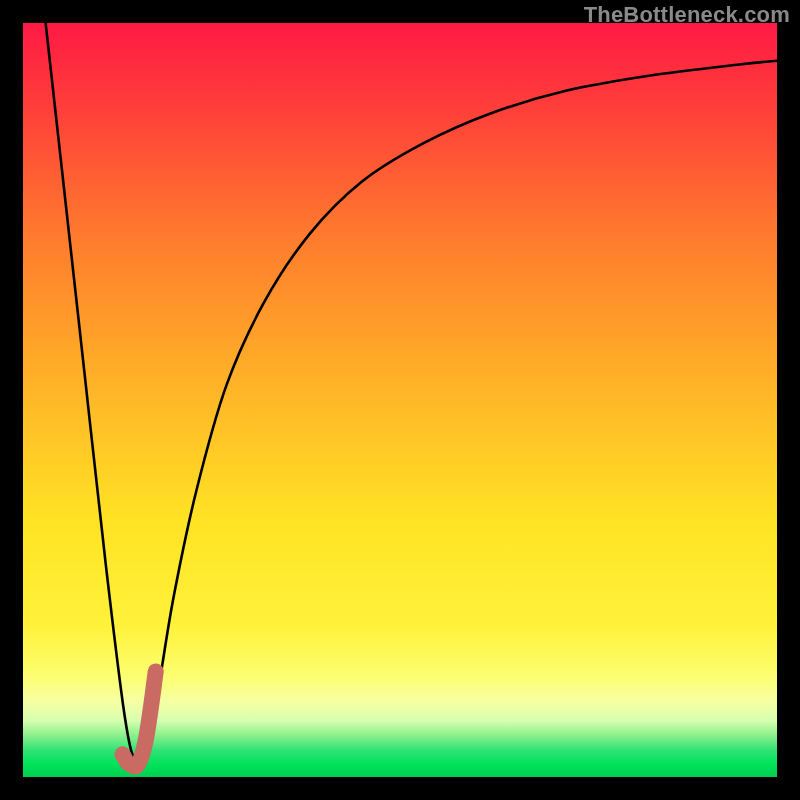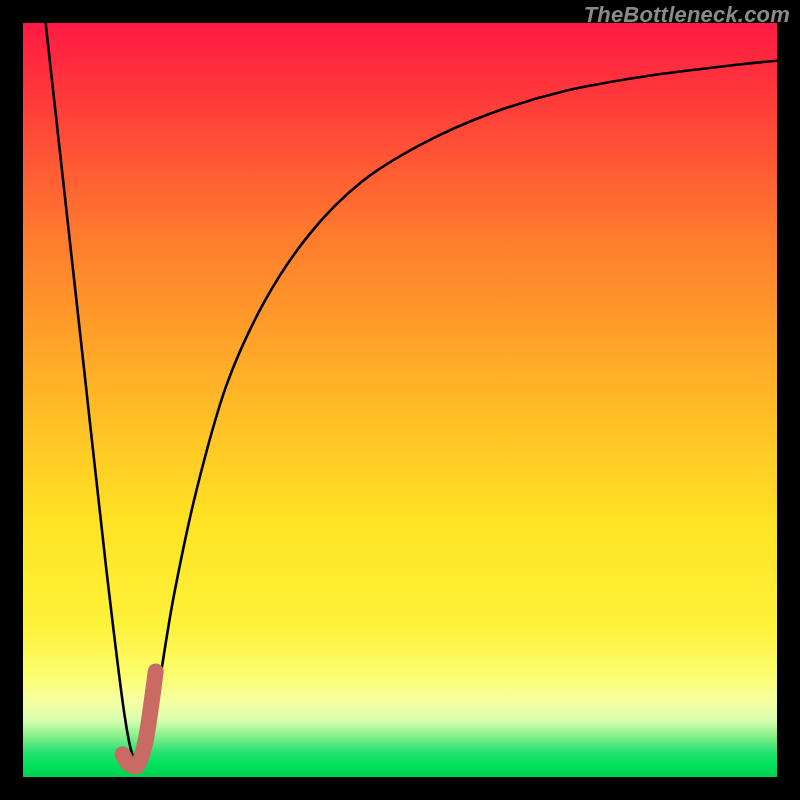--- a/index.html
+++ b/index.html
@@ -28,21 +28,20 @@
   }
   .watermark {
     position: absolute;
     top: 2px;
     right: 10px;
     font-family: Arial, Helvetica, sans-serif;
     font-size: 22px;
     font-weight: 600;
     color: #8a8a8a;
     letter-spacing: 0.2px;
-    font-style: italic;
   }
   svg {
     display: block;
   }
 </style>
 </head>
 <body>
 
 <div class="frame">
   <div class="watermark">TheBottleneck.com</div>

